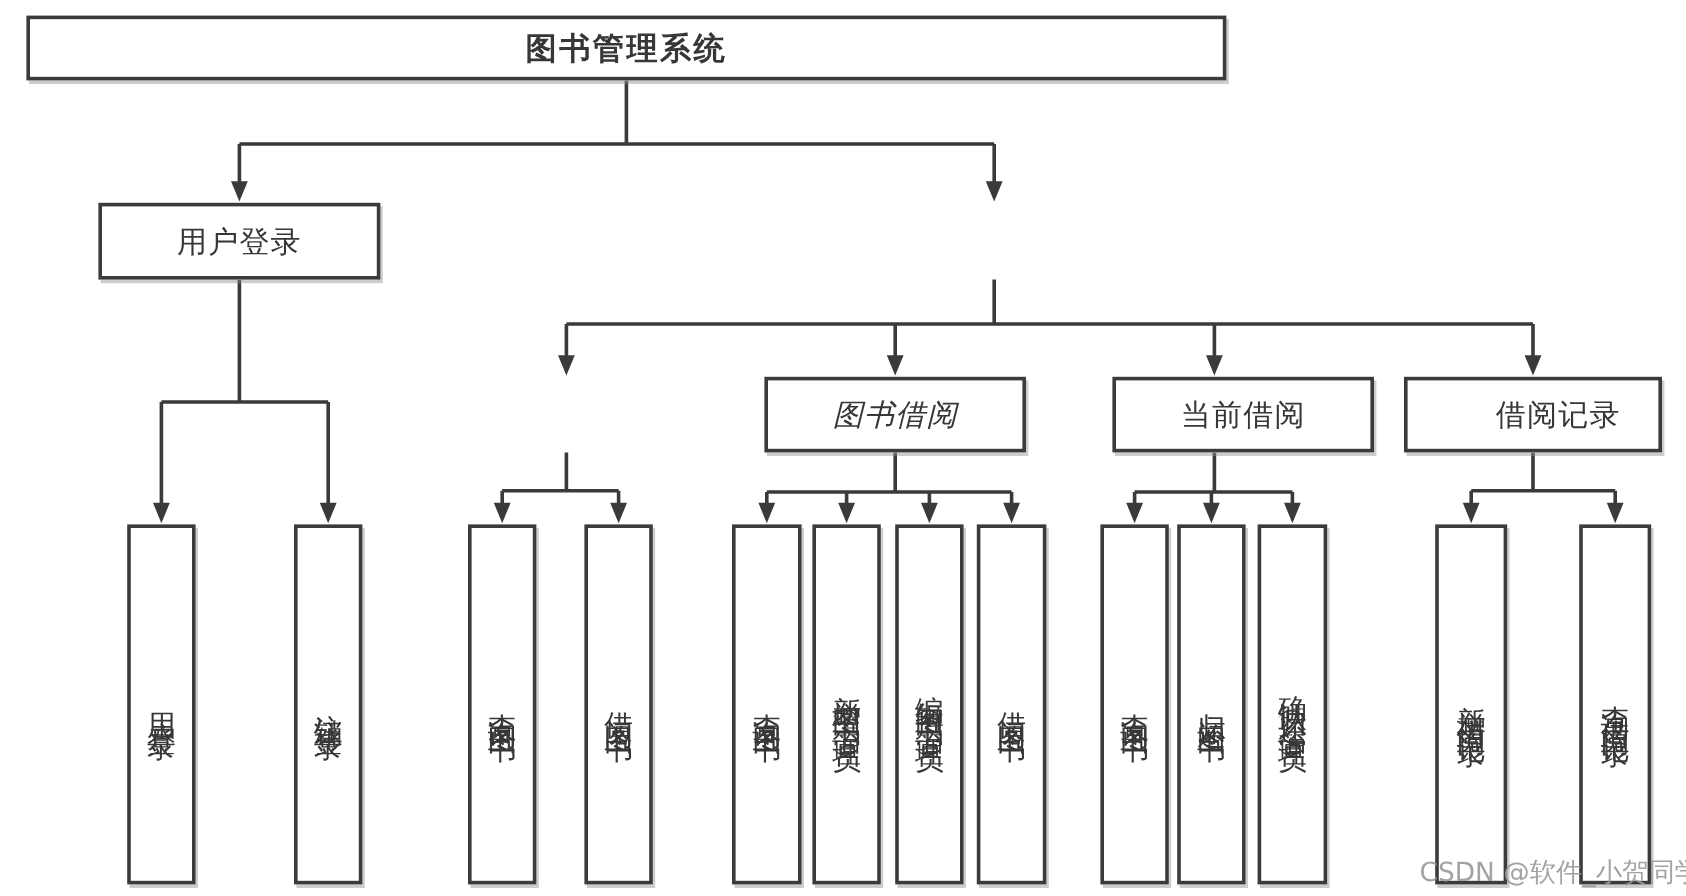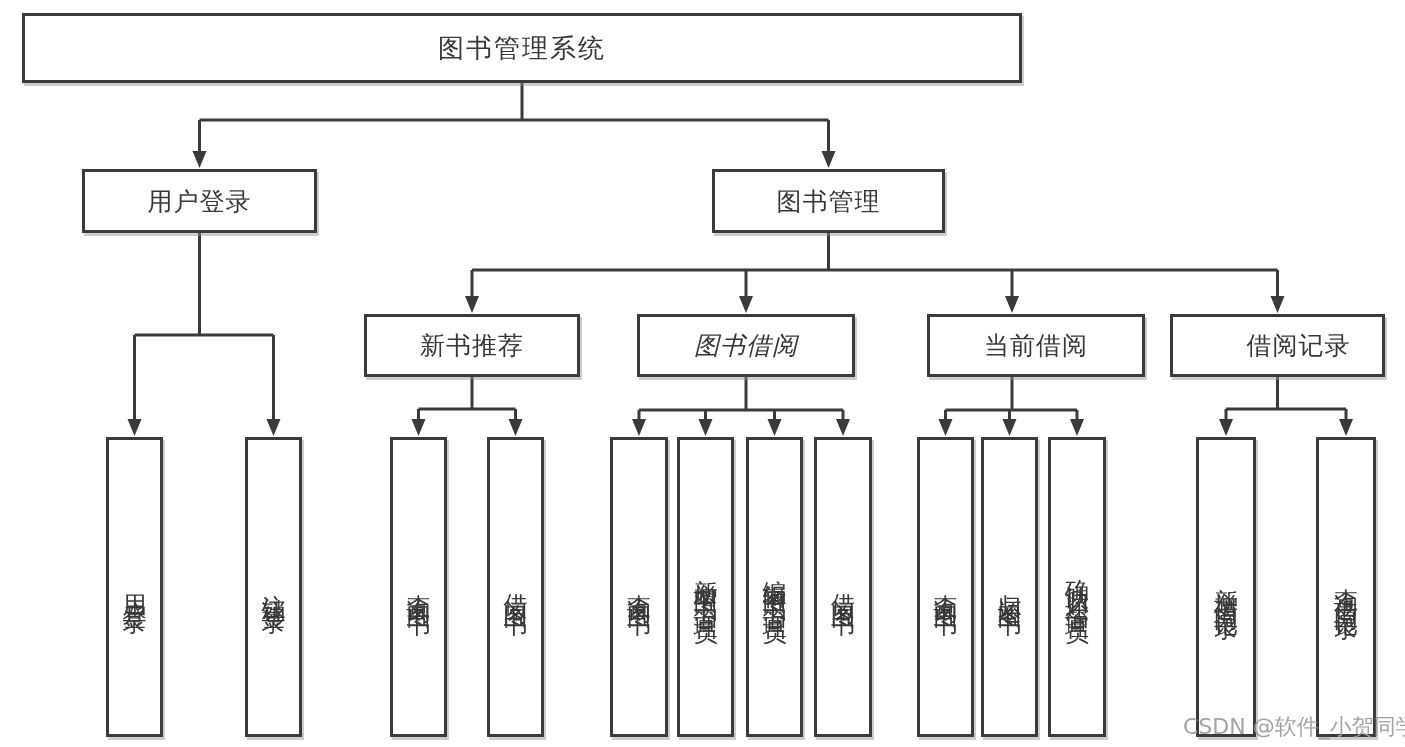--- a/index.html
+++ b/index.html
@@ -70,34 +70,28 @@
       <polygon points="698.5,419 712.5,419 705.5,436" fill="#3a3a3a"></polygon>
       <polygon points="767.5,419 781.5,419 774.5,436" fill="#3a3a3a"></polygon>
       <polygon points="836,419 850,419 843,436" fill="#3a3a3a"></polygon>
       <polygon points="938.5,419 952.5,419 945.5,436" fill="#3a3a3a"></polygon>
       <polygon points="1002.5,419 1016.5,419 1009.5,436" fill="#3a3a3a"></polygon>
       <polygon points="1070,419 1084,419 1077,436" fill="#3a3a3a"></polygon>
       <polygon points="1219,419 1233,419 1226,436" fill="#3a3a3a"></polygon>
       <polygon points="1339,419 1353,419 1346,436" fill="#3a3a3a"></polygon>
     </svg>
 
-  <div class="node lvl0" style="left: 22px; top: 13px; width: 1000px; height: 70px;">
+  <div class="node lvl0" style="left: 22px; top: 13px; width: 1000px; height: 54px; font-weight: bold;">
     <span>图书管理系统</span>
   </div>
 
   <div class="node lvl1" style="left: 82px; top: 169px; width: 235px; height: 64px;">
     <span>用户登录</span>
   </div>
-  <div class="node lvl1" style="left: 712px; top: 169px; width: 233px; height: 64px;">
-    <span>图书管理</span>
-  </div>
 
-  <div class="node lvl2" style="left: 364px; top: 314px; width: 216px; height: 63px;">
-    <span>新书推荐</span>
-  </div>
   <div class="node lvl2" style="left: 637px; top: 314px; width: 218px; height: 63px; font-style: italic;">
     <span>图书借阅</span>
   </div>
   <div class="node lvl2" style="left: 927px; top: 314px; width: 218px; height: 63px;">
     <span>当前借阅</span>
   </div>
   <div class="node lvl2" style="left: 1170px; top: 314px; width: 215px; height: 63px; padding-left: 42px;">
     <span>借阅记录</span>
   </div>
 

